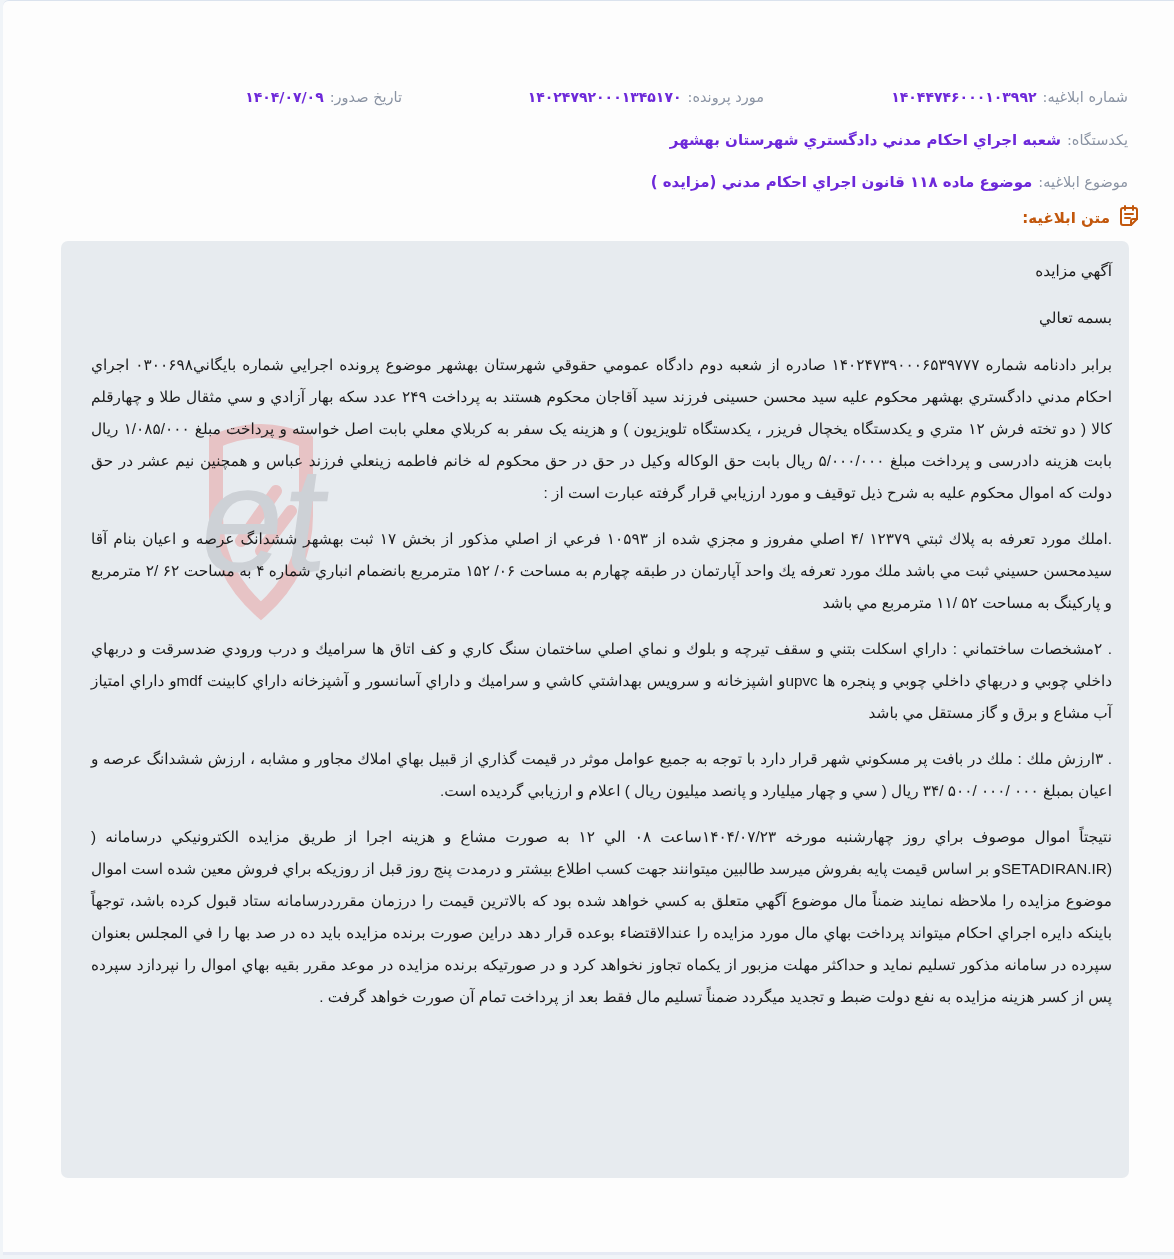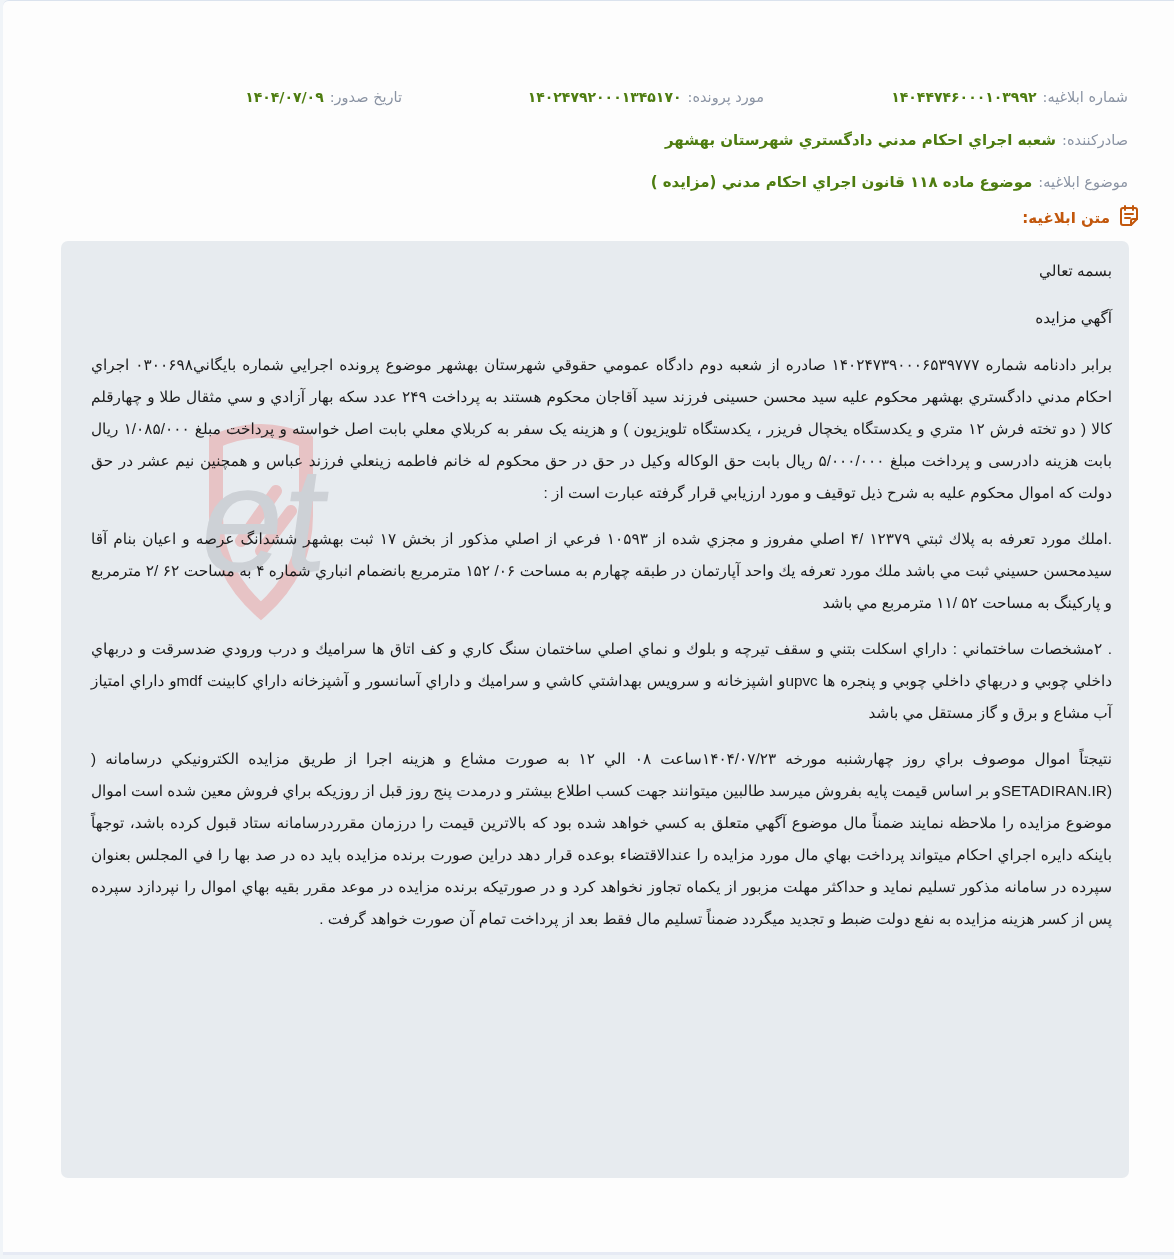--- a/index.html
+++ b/index.html
@@ -40,21 +40,21 @@
       top: 0;
       display: flex;
       gap: 6px;
       align-items: baseline;
     }
     .meta-label {
       color: #8a93a3;
       margin-top: 32px;
     }
     .meta-value {
-      color: #4d7c0f;
+      color: #6d28d9;
       font-weight: bold;
       font-size: 14px;
     }
     .meta-line {
       position: absolute;
       right: 46px;
       font-size: 14.5px;
       display: flex;
       gap: 6px;
       align-items: baseline;
@@ -129,21 +129,21 @@
       <span class="meta-label">مورد پرونده:</span>
       <span class="meta-value">۱۴۰۲۴۷۹۲۰۰۰۱۳۴۵۱۷۰</span>
     </div>
     <div class="meta-item" style="right:726px;">
       <span class="meta-label">تاريخ صدور:</span>
       <span class="meta-value">۱۴۰۴/۰۷/۰۹</span>
     </div>
   </div>
 
   <div class="meta-line" style="top:99px;">
-    <span class="meta-label">صادرکننده:</span>
+    <span class="meta-label">يكدستگاه:</span>
     <span class="meta-value">شعبه اجراي احكام مدني دادگستري شهرستان بهشهر</span>
   </div>
 
   <div class="meta-line" style="top:141px;">
     <span class="meta-label">موضوع ابلاغيه:</span>
     <span class="meta-value">موضوع ماده ۱۱۸ قانون اجراي احكام مدني (مزايده )</span>
   </div>
 
   <div class="section-title">
     <span>
@@ -163,21 +163,22 @@
 
     <svg class="watermark" viewBox="0 0 820 200">
 
       <path d="M15 20 Q60 0 105 20 L105 95 Q105 150 60 190 Q15 150 15 95 Z" fill="none" stroke="#e8a3a3" stroke-width="14"></path>
       <path d="M40 120 L75 70 M60 130 L90 90" stroke="#e8a3a3" stroke-width="12" stroke-linecap="round"></path>
 
       <text x="140" y="150" font-family="Liberation Sans, sans-serif" font-size="150" fill="#b8bcc2" transform="skewX(-8)">AriaTender.net</text>
     </svg>
 
     <div class="text">
+      <p class="short">آگهي مزايده</p>
       <p class="short">بسمه تعالي</p>
-      <p class="short">آگهي مزايده</p>
       <p>برابر دادنامه شماره ۱۴۰۲۴۷۳۹۰۰۰۶۵۳۹۷۷۷ صادره از شعبه دوم دادگاه عمومي حقوقي شهرستان بهشهر موضوع پرونده اجرايي شماره بايگاني۰۳۰۰۶۹۸ اجراي احكام مدني دادگستري بهشهر محكوم عليه سيد محسن حسينى فرزند سيد آقاجان  محكوم هستند به  پرداخت ۲۴۹ عدد سكه بهار آزادي و سي مثقال طلا و چهارقلم كالا ( دو تخته فرش ۱۲ متري و يكدستگاه يخچال فريزر ، يكدستگاه تلويزيون ) و هزينه يک سفر به كربلاي معلي بابت اصل خواسته و پرداخت مبلغ ۱/۰۸۵/۰۰۰ ريال بابت هزينه دادرسی و پرداخت مبلغ ۵/۰۰۰/۰۰۰ ريال بابت حق الوكاله وكيل در حق در حق محكوم له خانم فاطمه زينعلي فرزند عباس  و همچنين نيم عشر در حق دولت كه اموال محكوم عليه به شرح ذيل توقيف و  مورد ارزيابي قرار گرفته عبارت است از :</p>
       <p>.املك مورد تعرفه به پلاك ثبتي ۱۲۳۷۹ /۴  اصلي مفروز و مجزي شده از ۱۰۵۹۳ فرعي از اصلي مذكور از بخش ۱۷ ثبت بهشهر ششدانگ عرصه و اعيان بنام آقا سيدمحسن حسيني ثبت مي باشد ملك مورد تعرفه يك واحد آپارتمان در طبقه چهارم به مساحت ۰۶/ ۱۵۲ مترمربع بانضمام انباري شماره ۴ به مساحت ۶۲ /۲ مترمربع و پاركينگ به مساحت ۵۲ /۱۱ مترمربع مي باشد</p>
       <p>. ۲مشخصات ساختماني : داراي اسكلت بتني و سقف تيرچه و بلوك و نماي اصلي ساختمان سنگ كاري و كف اتاق ها سراميك و درب ورودي ضدسرقت و دربهاي داخلي چوبي و دربهاي داخلي چوبي و پنجره ها  upvcو اشپزخانه و سرويس بهداشتي كاشي و سراميك و داراي آسانسور و آشپزخانه داراي كابينت  mdfو داراي امتياز آب مشاع و برق و گاز مستقل مي باشد</p>
+      <p>. ۳ارزش ملك : ملك در بافت پر مسكوني شهر قرار دارد با توجه به جميع عوامل موثر در قيمت گذاري از قبيل بهاي املاك مجاور و مشابه ، ارزش ششدانگ عرصه و اعيان بمبلغ    ۰۰۰ /۰۰۰ /۵۰۰ /۳۴ ريال ( سي و چهار ميليارد و پانصد ميليون ريال ) اعلام و ارزيابي گرديده است.</p>
       <p>نتيجتاً اموال موصوف براي روز چهارشنبه مورخه ۱۴۰۴/۰۷/۲۳ساعت ۰۸ الي ۱۲ به صورت مشاع  و هزينه اجرا از طريق مزايده الكترونيكي درسامانه ( (SETADIRAN.IRو بر اساس قيمت پايه بفروش ميرسد طالبين ميتوانند جهت كسب اطلاع بيشتر و درمدت پنج روز قبل از روزيكه براي فروش معين شده است اموال موضوع مزايده را ملاحظه نمايند ضمناً مال موضوع آگهي متعلق به كسي خواهد شده بود كه بالاترين قيمت را درزمان مقرردرسامانه ستاد قبول كرده باشد، توجهاً باينكه دايره اجراي احكام ميتواند پرداخت بهاي مال مورد مزايده را عندالاقتضاء بوعده قرار دهد دراين صورت برنده مزايده بايد ده در صد بها را في المجلس بعنوان سپرده در سامانه مذكور تسليم نمايد و حداكثر مهلت مزبور از يكماه تجاوز نخواهد كرد و در صورتيكه برنده مزايده در موعد مقرر بقيه بهاي اموال را نپردازد سپرده پس از كسر هزينه مزايده به نفع دولت ضبط و تجديد ميگردد ضمناً تسليم مال فقط بعد از پرداخت تمام آن صورت خواهد گرفت .</p>
     </div>
   </div>
 </div>
 
 </body></html>

